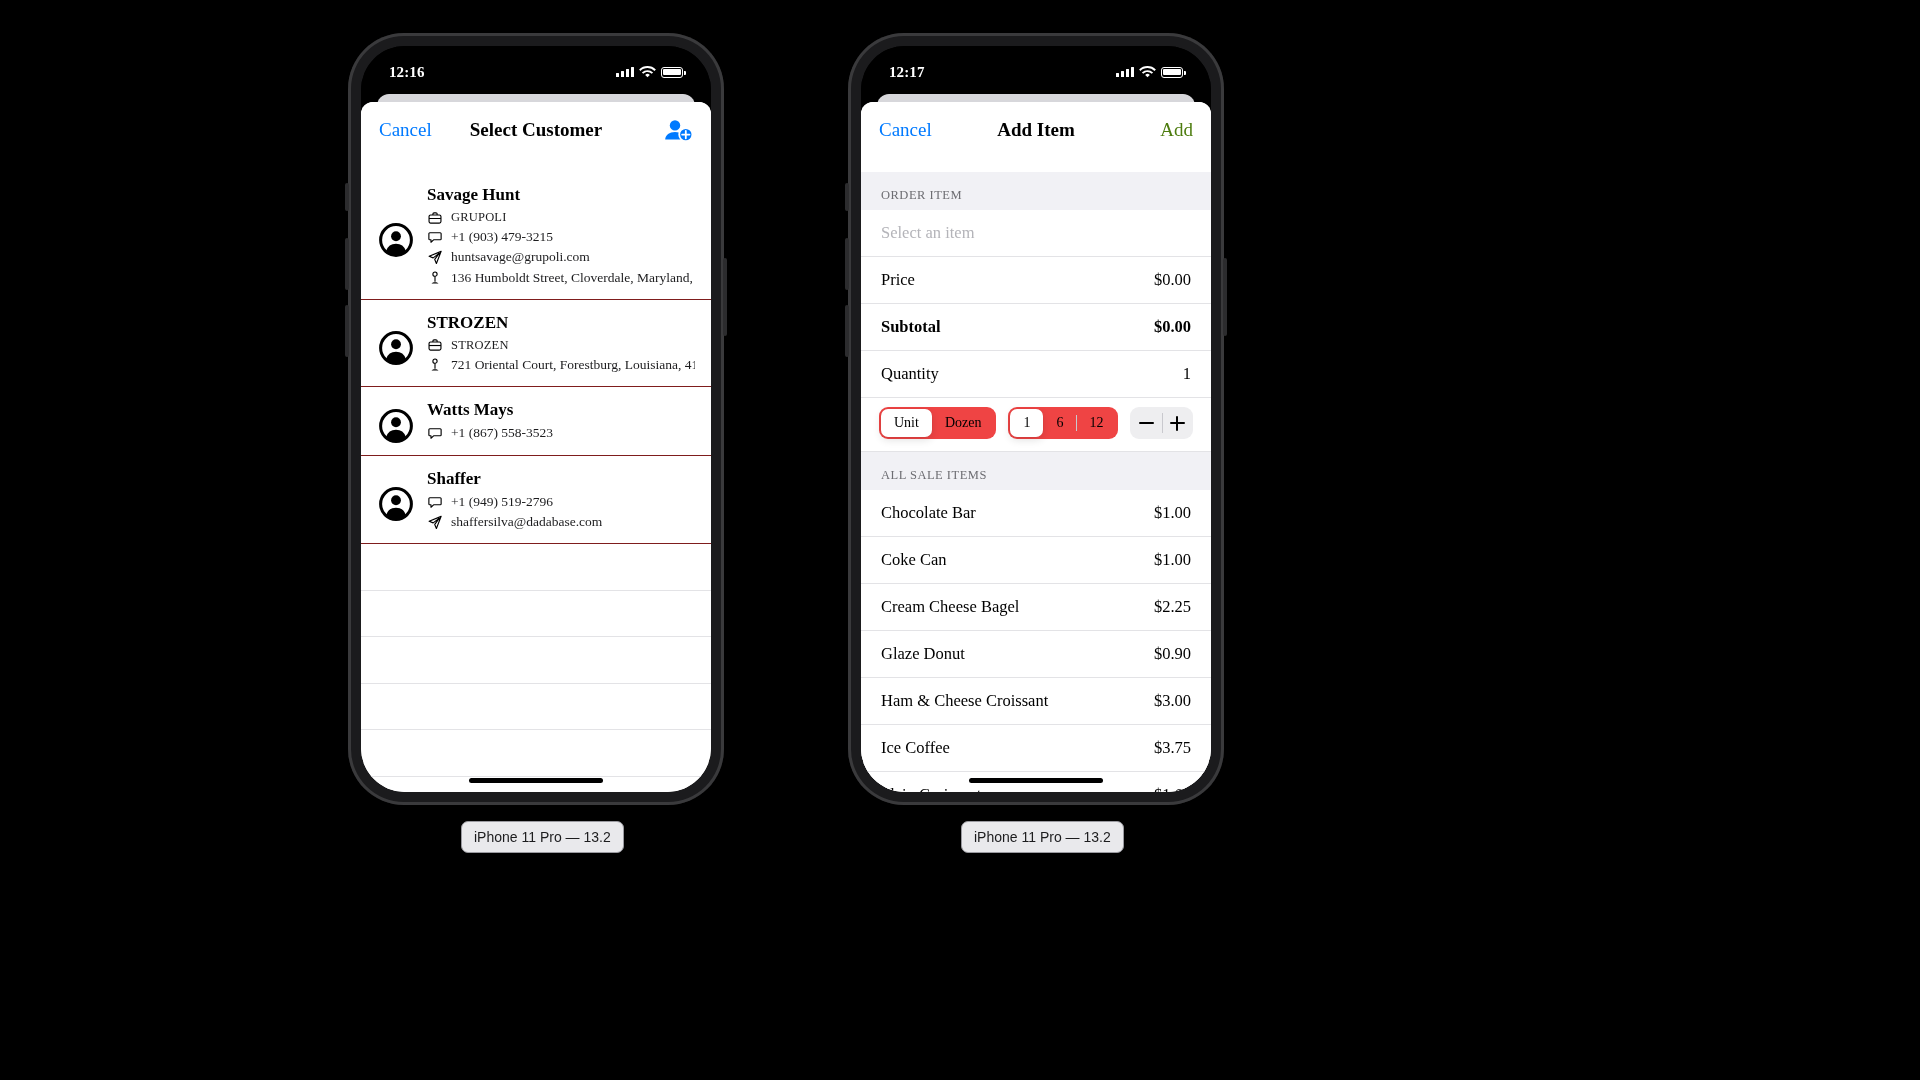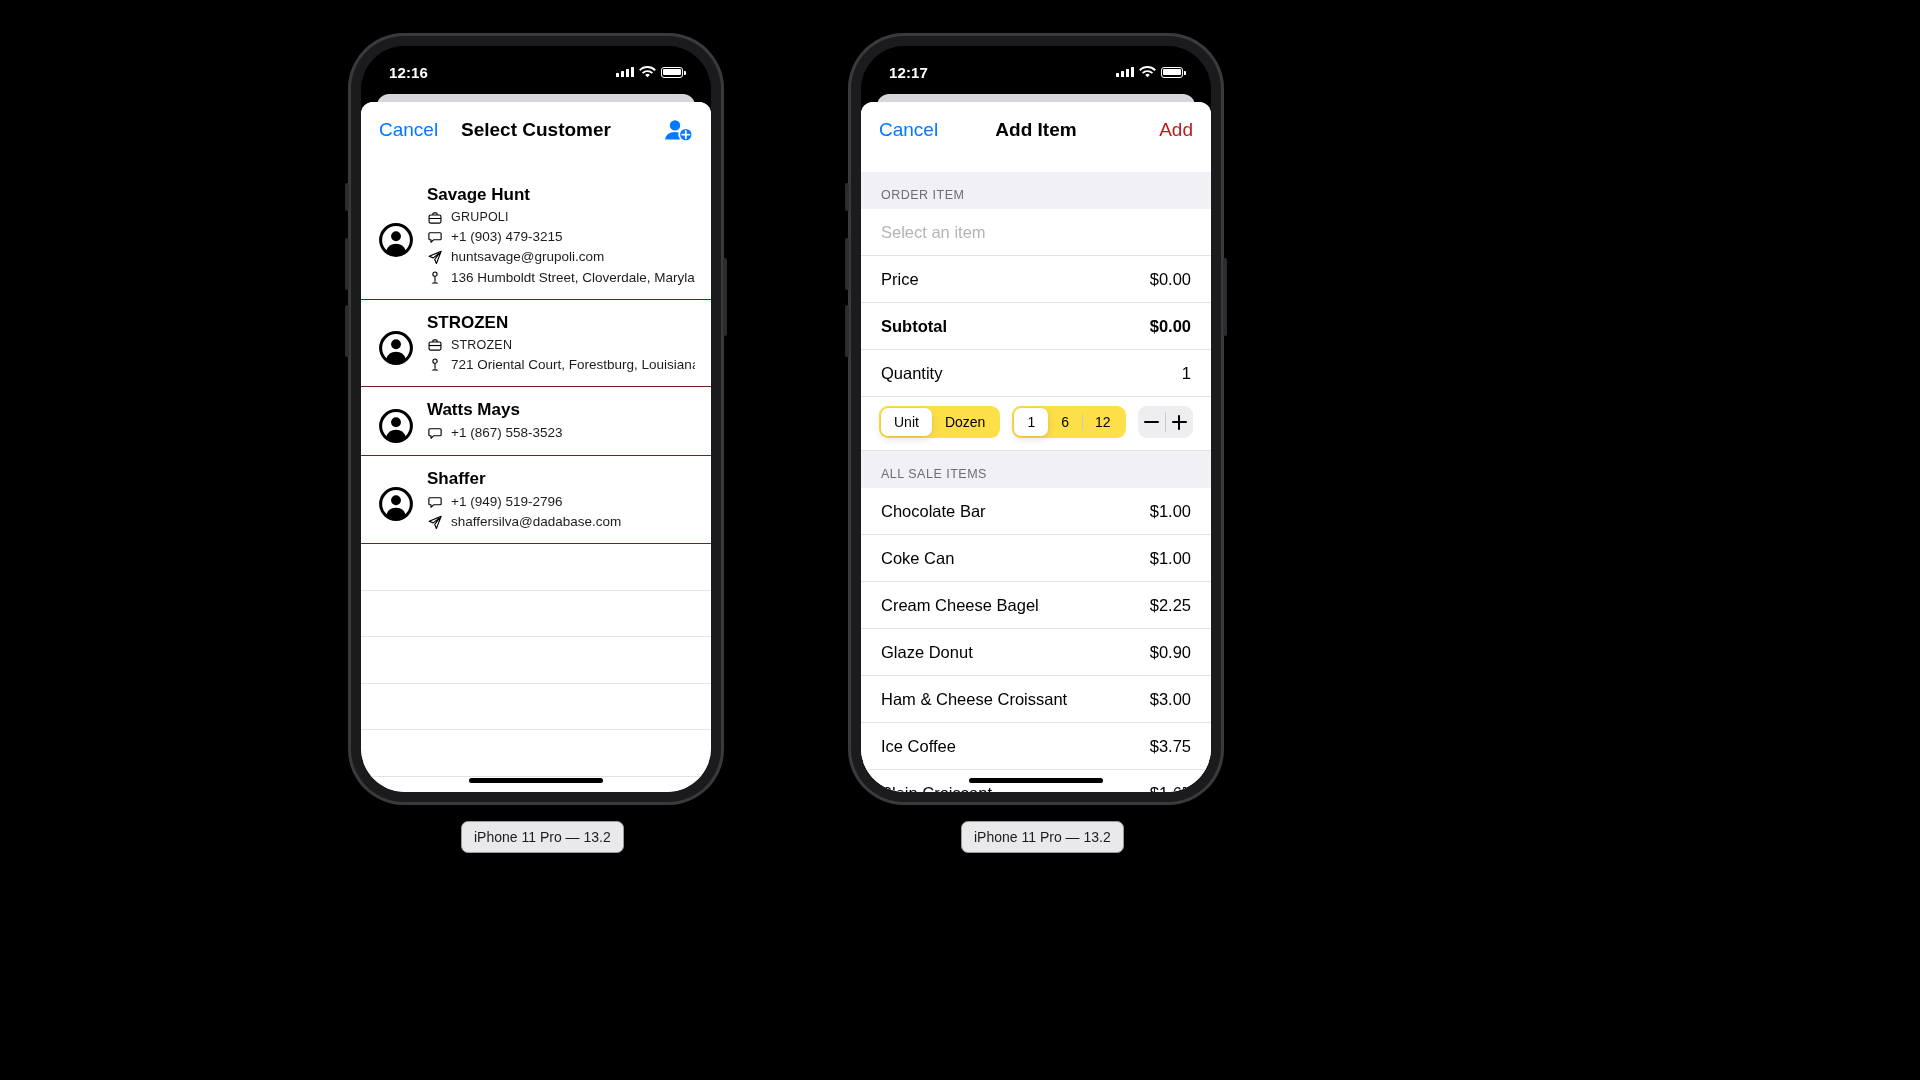--- a/index.html
+++ b/index.html
@@ -5,21 +5,21 @@
   * { box-sizing: border-box; margin: 0; padding: 0; }
   html, body {
     width: 1920px; height: 1080px;
     background: #000; overflow: hidden;
     font-family: "Liberation Sans", sans-serif;
     -webkit-font-smoothing: antialiased;
   }
   .stage { position: relative; width: 1920px; height: 1080px; }
 
   
-  .device { position: absolute; }
+  .device { position: absolute; font-family: Liberation Serif, serif; }
   .device-body {
     position: relative;
     width: 100%; height: 100%;
     background: #1b1b1d;
     border-radius: 56px;
     box-shadow: inset 0 0 0 3px #3a3a3c;
     padding: 13px;
   }
   .screen {
     position: relative;
@@ -85,21 +85,21 @@
 
   
   .navbar {
     position: relative; flex: 0 0 auto; height: 56px;
     display: flex; align-items: center; justify-content: space-between;
     padding: 0 18px; background: #fff;
   }
   .nav-action {
     font-size: 19px; color: #007aff; white-space: nowrap;
   }
-  .nav-action.disabled { color: #b91c1c; }
+  .nav-action.disabled { color: #4d7c0f; }
   .nav-title {
     position: absolute; left: 0; right: 0; text-align: center;
     font-size: 19px; font-weight: 700; color: #000; pointer-events: none;
   }
   .nav-icon-btn {
     position: relative; width: 30px; height: 28px; z-index: 2;
     display: flex; align-items: center; justify-content: flex-end;
   }
 
   
@@ -139,21 +139,21 @@
   .form-row .placeholder { color: #b4b4b9; }
   .form-row .val { color: #000; }
   .form-row.bold .label, .form-row.bold .val { font-weight: 700; }
 
   .controls-row {
     display: flex; align-items: center; gap: 12px;
     padding: 9px 18px 12px; background: #fff;
     border-bottom: 1px solid #e3e3e6;
   }
   .segmented {
-    display: flex; background: #fde047; border-radius: 9px; padding: 2px;
+    display: flex; background: #ef4444; border-radius: 9px; padding: 2px;
   }
   .seg {
     font-size: 14px; color: #000; padding: 6px 13px;
     border-radius: 7px; white-space: nowrap; position: relative;
   }
   .seg.selected {
     background: #fff;
     box-shadow: 0 0 0 .5px rgba(0,0,0,.04), 0 3px 8px rgba(0,0,0,.12);
   }
   .seg.divided::before {

